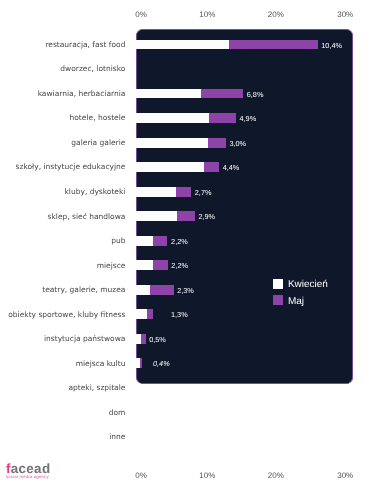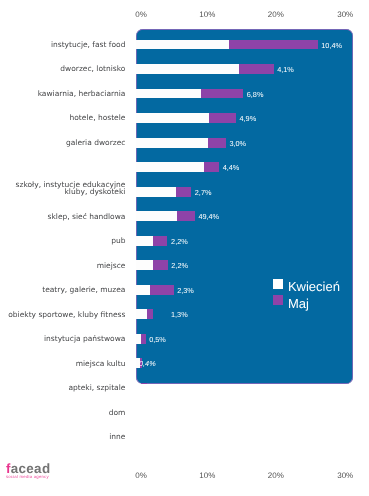--- a/index.html
+++ b/index.html
@@ -3,54 +3,49 @@
 <meta charset="utf-8">
 <style>
   html,body{margin:0;padding:0;}
   body{width:369px;height:496px;background:#ffffff;font-family:"Liberation Sans",sans-serif;overflow:hidden;position:relative;}
   *{-webkit-font-smoothing:antialiased;text-rendering:geometricPrecision;}
   .axis-row{position:absolute;left:0;width:369px;height:12px;}
   .axis-top{top:9.5px;}
   .axis-bottom{top:470.6px;}
   .tick{position:absolute;font-size:8px;color:#515151;font-family:"Liberation Sans",sans-serif;white-space:nowrap;transform:translateX(-50%);}
   .plot{position:absolute;left:136px;top:29.1px;width:216.8px;height:355px;
-        background:#0369a1;border-radius:7px;overflow:hidden;box-shadow:inset 0 0 0 0.7px #9a67be;}
+        background:#0f172a;border-radius:7px;overflow:hidden;box-shadow:inset 0 0 0 0.7px #9a67be;}
   .row{position:absolute;left:0;height:9.8px;}
   .seg-a{position:absolute;left:0;top:0;height:100%;background:#fdfdfd;}
   .seg-b{position:absolute;top:0;height:100%;background:#8e43a8;}
   .vlabel{position:absolute;font-size:7.3px;color:#ffffff;white-space:nowrap;line-height:11.2px;}
   .ylabel{position:absolute;right:243.6px;font-size:7.5px;font-family:"DejaVu Sans",sans-serif;color:#464749;white-space:nowrap;text-align:right;}
   .legend{position:absolute;}
   .lg-sw{position:absolute;width:10px;height:10px;}
-  .lg-tx{position:absolute;font-size:13px;color:#ffffff;white-space:nowrap;}
+  .lg-tx{position:absolute;font-size:10px;color:#ffffff;white-space:nowrap;}
   .logo{position:absolute;left:5.9px;top:462.3px;}
   .logo-main{font-family:"Liberation Sans",sans-serif;font-size:13.4px;font-weight:bold;letter-spacing:0.35px;line-height:13.2px;}
   .logo-f{color:#e8368f;}
   .logo-rest{color:#737373;}
   .logo-sub{font-family:"Liberation Sans",sans-serif;font-size:4.3px;color:#ec4a9b;letter-spacing:0.21px;line-height:4.5px;margin-top:-0.8px;}
 </style>
 </head>
 <body>
 
 <div class="axis-row axis-top" id="axisTop">
     <div class="tick" style="left: 141px;">0%</div>
     <div class="tick" style="left: 207.3px;">10%</div>
     <div class="tick" style="left: 275.8px;">20%</div>
     <div class="tick" style="left: 345.2px;">30%</div>
   </div>
 <div class="plot" id="plot">
     <div class="row" style="top: 10.5px; width: 216.7px;">
       <div class="seg-a" style="width: 92.9968px;"></div>
       <div class="seg-b" style="left: 92.9968px; width: 88.6992px;"></div>
       <div class="vlabel" style="left: 185.296px;">10,4%</div>
-    </div>
-    <div class="row" style="top: 35.03px; width: 216.7px;">
-      <div class="seg-a" style="width: 103.197px;"></div>
-      <div class="seg-b" style="left: 103.197px; width: 34.4012px;"></div>
-      <div class="vlabel" style="left: 141.198px;">4,1%</div>
     </div>
     <div class="row" style="top: 59.56px; width: 216.7px;">
       <div class="seg-a" style="width: 65.4976px;"></div>
       <div class="seg-b" style="left: 65.4976px; width: 41.6976px;"></div>
       <div class="vlabel" style="left: 110.795px;">6,8%</div>
     </div>
     <div class="row" style="top: 84.09px; width: 216.7px;">
       <div class="seg-a" style="width: 72.5968px;"></div>
       <div class="seg-b" style="left: 72.5968px; width: 27.302px;"></div>
       <div class="vlabel" style="left: 103.499px;">4,9%</div>
@@ -66,21 +61,21 @@
       <div class="vlabel" style="left: 86.7028px;">4,4%</div>
     </div>
     <div class="row" style="top: 157.68px; width: 216.7px;">
       <div class="seg-a" style="width: 39.6032px;"></div>
       <div class="seg-b" style="left: 39.6032px; width: 15.5992px;"></div>
       <div class="vlabel" style="left: 58.8024px;">2,7%</div>
     </div>
     <div class="row" style="top: 182.21px; width: 216.7px;">
       <div class="seg-a" style="width: 40.5008px;"></div>
       <div class="seg-b" style="left: 40.5008px; width: 18.2988px;"></div>
-      <div class="vlabel" style="left: 62.3996px;">49,4%</div>
+      <div class="vlabel" style="left: 62.3996px;">2,9%</div>
     </div>
     <div class="row" style="top: 206.74px; width: 216.7px;">
       <div class="seg-a" style="width: 16.8028px;"></div>
       <div class="seg-b" style="left: 16.8028px; width: 14.7016px;"></div>
       <div class="vlabel" style="left: 35.1044px;">2,2%</div>
     </div>
     <div class="row" style="top: 231.27px; width: 216.7px;">
       <div class="seg-a" style="width: 16.7008px;"></div>
       <div class="seg-b" style="left: 16.7008px; width: 15.0008px;"></div>
       <div class="vlabel" style="left: 35.3016px;">2,2%</div>
@@ -96,35 +91,35 @@
       <div class="vlabel" style="left: 35px;">1,3%</div>
     </div>
     <div class="row" style="top: 304.86px; width: 216.7px;">
       <div class="seg-a" style="width: 5.3992px;"></div>
       <div class="seg-b" style="left: 5.3992px; width: 4.2024px;"></div>
       <div class="vlabel" style="left: 13.2016px;">0,5%</div>
     </div>
     <div class="row" style="top: 329.39px; width: 216.7px;">
       <div class="seg-a" style="width: 3.5972px;"></div>
       <div class="seg-b" style="left: 3.5972px; width: 2.1012px;"></div>
-      <div class="vlabel" style="left: 3px; font-style: italic;">0,4%</div>
+      <div class="vlabel" style="left: 17px; font-style: italic;">0,4%</div>
     </div>
     <div class="row" style="top: 353.92px; width: 216.7px;">
       <div class="seg-a" style="width: 4.5016px;"></div>
       <div class="seg-b" style="left: 4.5016px; width: 6.3988px;"></div>
       <div class="vlabel" style="left: 14.5004px;">0,5%</div>
     </div>
   </div>
 <div id="ylabels">
-    <div class="ylabel" style="top: 39.8px;">instytucje, fast food</div>
+    <div class="ylabel" style="top: 39.8px;">restauracja, fast food</div>
     <div class="ylabel" style="top: 64.33px;">dworzec, lotnisko</div>
     <div class="ylabel" style="top: 88.86px;">kawiarnia, herbaciarnia</div>
     <div class="ylabel" style="top: 113.39px;">hotele, hostele</div>
-    <div class="ylabel" style="top: 137.92px;">galeria dworzec</div>
-    <div class="ylabel" style="top: 162.45px; margin-top: 18px;">szkoły, instytucje edukacyjne</div>
+    <div class="ylabel" style="top: 137.92px;">galeria galerie</div>
+    <div class="ylabel" style="top: 162.45px;">szkoły, instytucje edukacyjne</div>
     <div class="ylabel" style="top: 186.98px;">kluby, dyskoteki</div>
     <div class="ylabel" style="top: 211.51px;">sklep, sieć handlowa</div>
     <div class="ylabel" style="top: 236.04px;">pub</div>
     <div class="ylabel" style="top: 260.57px;">miejsce</div>
     <div class="ylabel" style="top: 285.1px;">teatry, galerie, muzea</div>
     <div class="ylabel" style="top: 309.63px;">obiekty sportowe, kluby fitness</div>
     <div class="ylabel" style="top: 334.16px;">instytucja państwowa</div>
     <div class="ylabel" style="top: 358.69px;">miejsca kultu</div>
     <div class="ylabel" style="top: 383.22px;">apteki, szpitale</div>
     <div class="ylabel" style="top: 407.75px;">dom</div>

